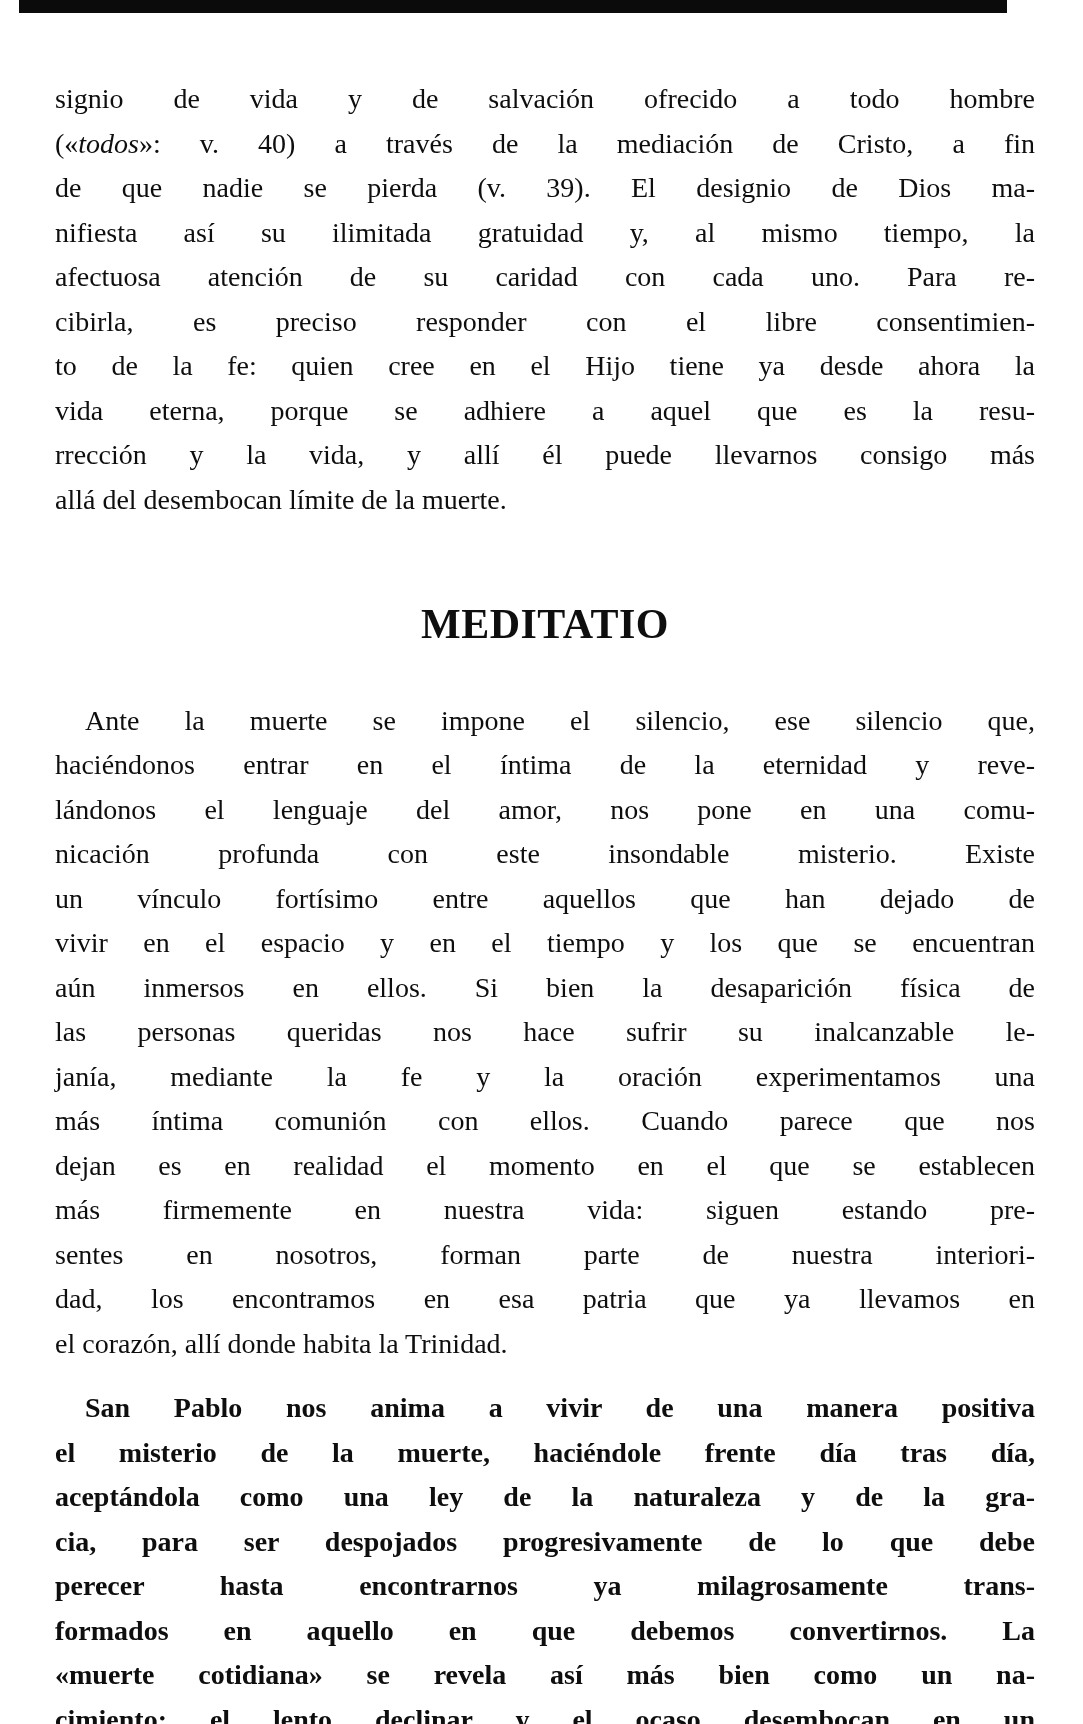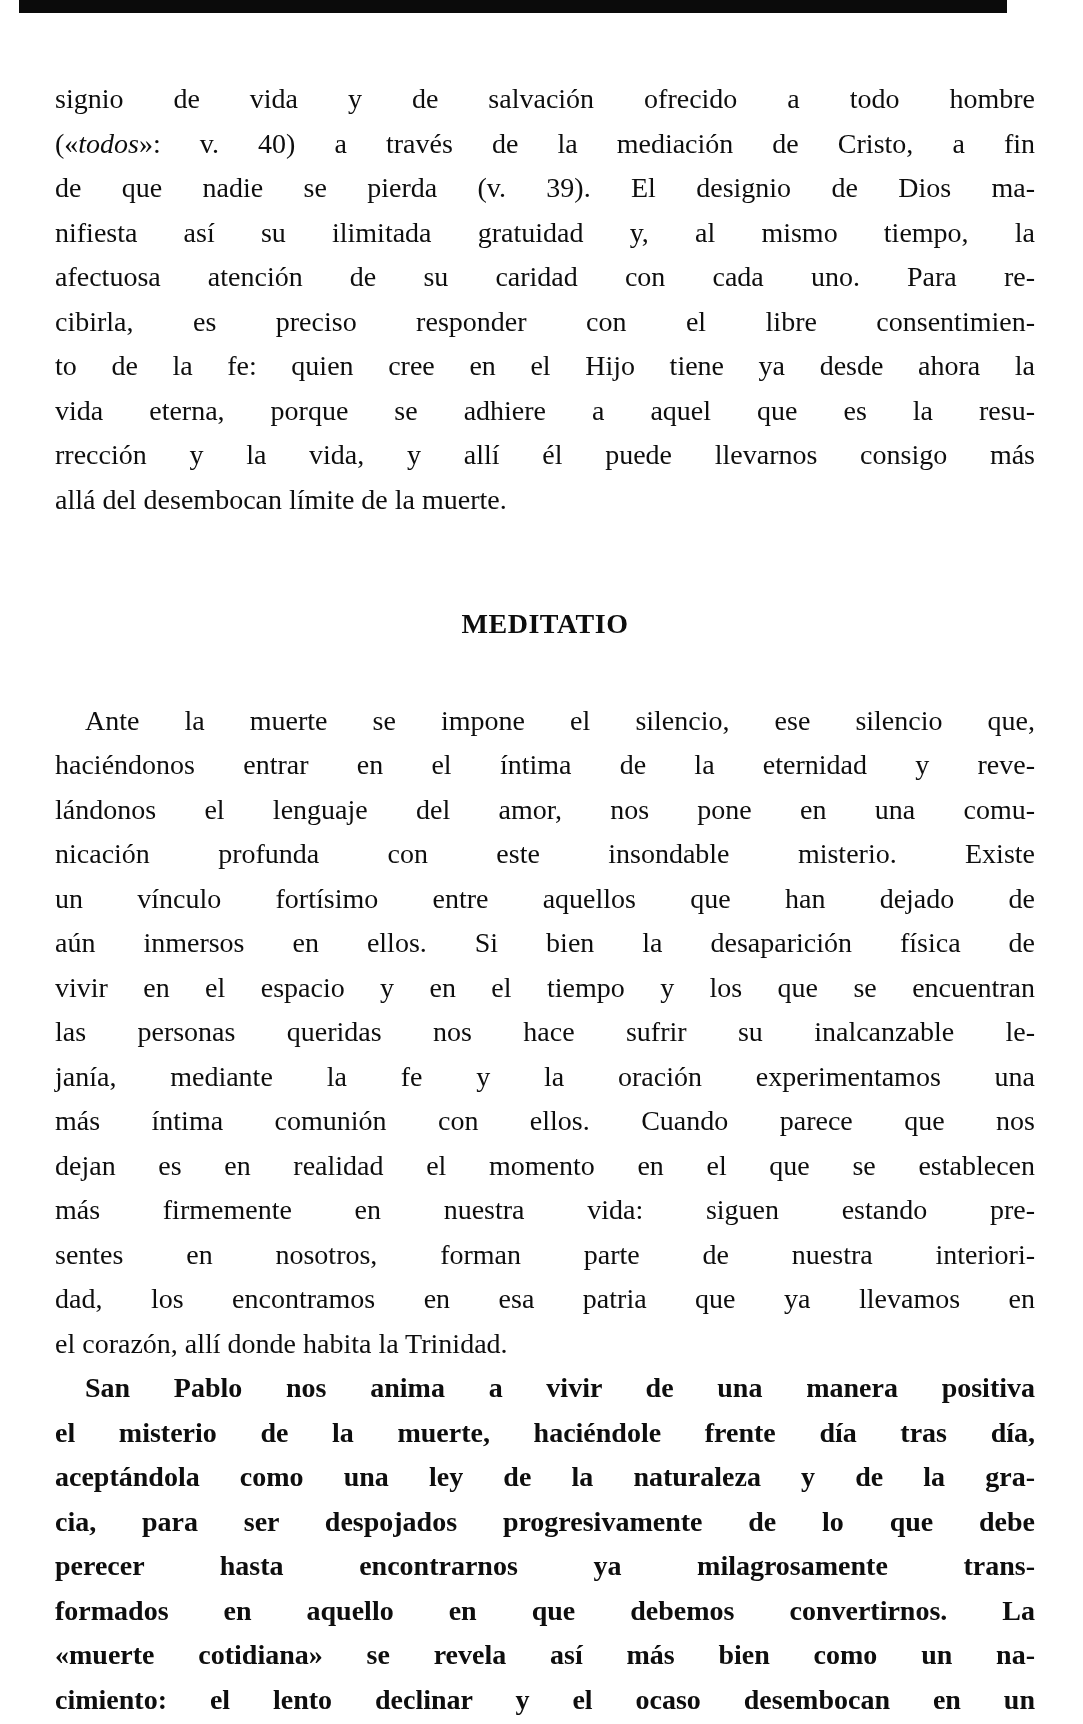--- a/index.html
+++ b/index.html
@@ -36,28 +36,29 @@
   }
   .para .line {
     text-align: justify;
     text-align-last: justify;
   }
   .para .line.no-just {
     text-align-last: left;
   }
   .para .line.indent {
     padding-left: 30px;
+    margin-top: 20px;
   }
   .para .line em {
     font-style: italic;
   }
   .p0 { margin-top: 77px; }
   .heading {
     margin: 80px 0 0 0;
-    font-size: 28px;
+    font-size: 42px;
     line-height: 44.5px;
     font-weight: 700;
     text-align: center;
     letter-spacing: 0.5px;
   }
   .p1 { margin-top: 52px; }
   .p2 { margin-top: 0; font-weight: bold; }
 </style>
 </head>
 <body>
@@ -77,22 +78,22 @@
       <div class="line"><span>rrección y la vida, y allí él puede llevarnos consigo más</span></div>
       <div class="line no-just"><span>allá del desembocan límite de la muerte.</span></div>
     </div>
   <h2 class="heading">MEDITATIO</h2>
   <div class="para p1">
       <div class="line indent"><span>Ante la muerte se impone el silencio, ese silencio que,</span></div>
       <div class="line"><span>haciéndonos entrar en el íntima de la eternidad y reve-</span></div>
       <div class="line"><span>lándonos el lenguaje del amor, nos pone en una comu-</span></div>
       <div class="line"><span>nicación profunda con este insondable misterio. Existe</span></div>
       <div class="line"><span>un vínculo fortísimo entre aquellos que han dejado de</span></div>
+      <div class="line"><span>vivir en el espacio y en el tiempo y los que se encuentran</span></div>
       <div class="line"><span>aún inmersos en ellos. Si bien la desaparición física de</span></div>
-      <div class="line"><span>vivir en el espacio y en el tiempo y los que se encuentran</span></div>
       <div class="line"><span>las personas queridas nos hace sufrir su inalcanzable le-</span></div>
       <div class="line"><span>janía, mediante la fe y la oración experimentamos una</span></div>
       <div class="line"><span>más íntima comunión con ellos. Cuando parece que nos</span></div>
       <div class="line"><span>dejan es en realidad el momento en el que se establecen</span></div>
       <div class="line"><span>más firmemente en nuestra vida: siguen estando pre-</span></div>
       <div class="line"><span>sentes en nosotros, forman parte de nuestra interiori-</span></div>
       <div class="line"><span>dad, los encontramos en esa patria que ya llevamos en</span></div>
       <div class="line no-just"><span>el corazón, allí donde habita la Trinidad.</span></div>
     </div>
   <div class="para p2">

